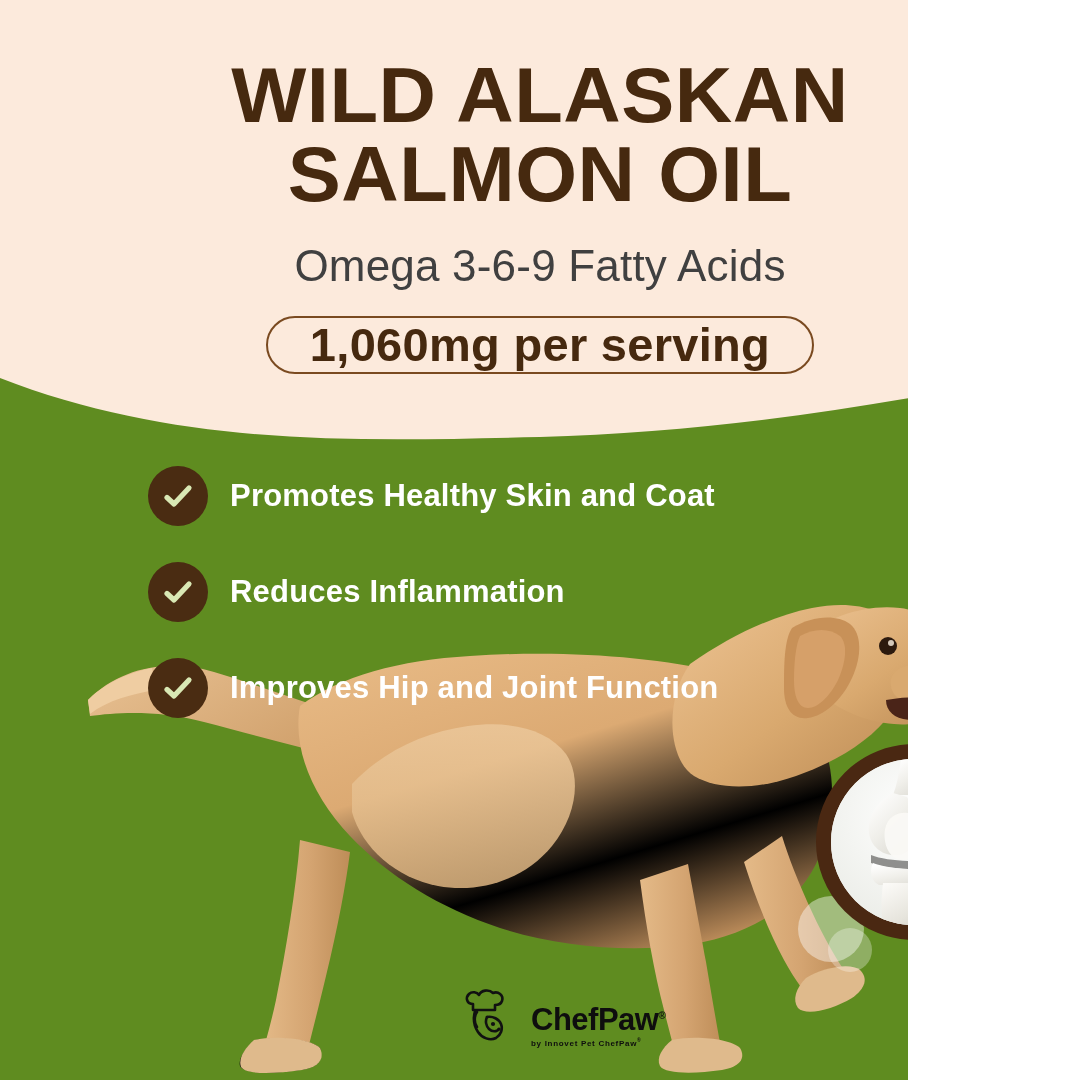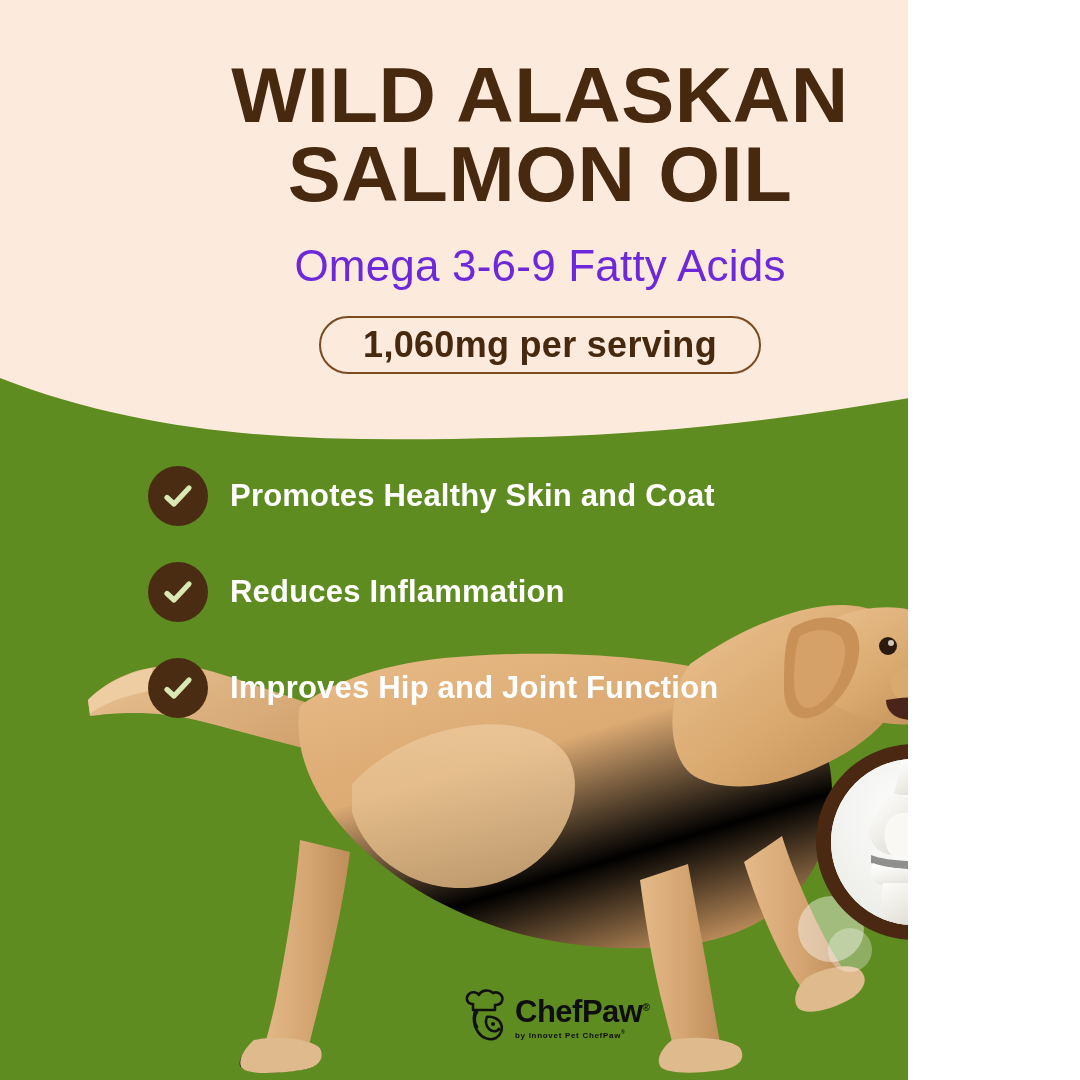--- a/index.html
+++ b/index.html
@@ -48,21 +48,21 @@
     font-size: 78px;
     line-height: 0.96;
     letter-spacing: 0.5px;
     margin: 0;
     padding: 0;
     transform: scaleX(1.02);
   }
   .title-l1 { padding-top: 58px; }
   .title-l2 { padding-top: 4px; }
   .subtitle {
-    color: #6d28d9;
+    color: #404040;
     font-weight: 400;
     font-size: 44px;
     line-height: 1;
     margin: 0;
     padding-top: 32px;
     letter-spacing: 0.2px;
   }
   .badge-row {
     display: flex;
     justify-content: center;
@@ -70,21 +70,21 @@
   }
   .badge {
     display: inline-flex;
     align-items: center;
     justify-content: center;
     height: 58px;
     padding: 0 42px;
     border: 2px solid #7A4A20;
     border-radius: 999px;
     color: #46290F;
-    font-size: 36px;
+    font-size: 47px;
     font-weight: 700;
     letter-spacing: 0.3px;
     background: transparent;
     box-sizing: border-box;
   }
 
   
   .benefits {
     position: absolute;
     left: 148px;
@@ -153,22 +153,22 @@
   .deco-blob.b2 { left: 828px; top: 928px; width: 44px; height: 44px; background: rgba(255,255,255,0.30); }
 
   
   .logo {
     position: absolute;
     left: 463px;
     top: 988px;
     width: 170px;
     z-index: 8;
     display: flex;
-    align-items: center;
-    gap: 6px;
+    align-items: flex-end;
+    gap: 22px;
   }
   .logo-mark { flex: 0 0 auto; }
   .logo-words {
     display: flex;
     flex-direction: column;
     justify-content: center;
   }
   .logo-name {
     color: #0E0E0E;
     font-size: 31px;

